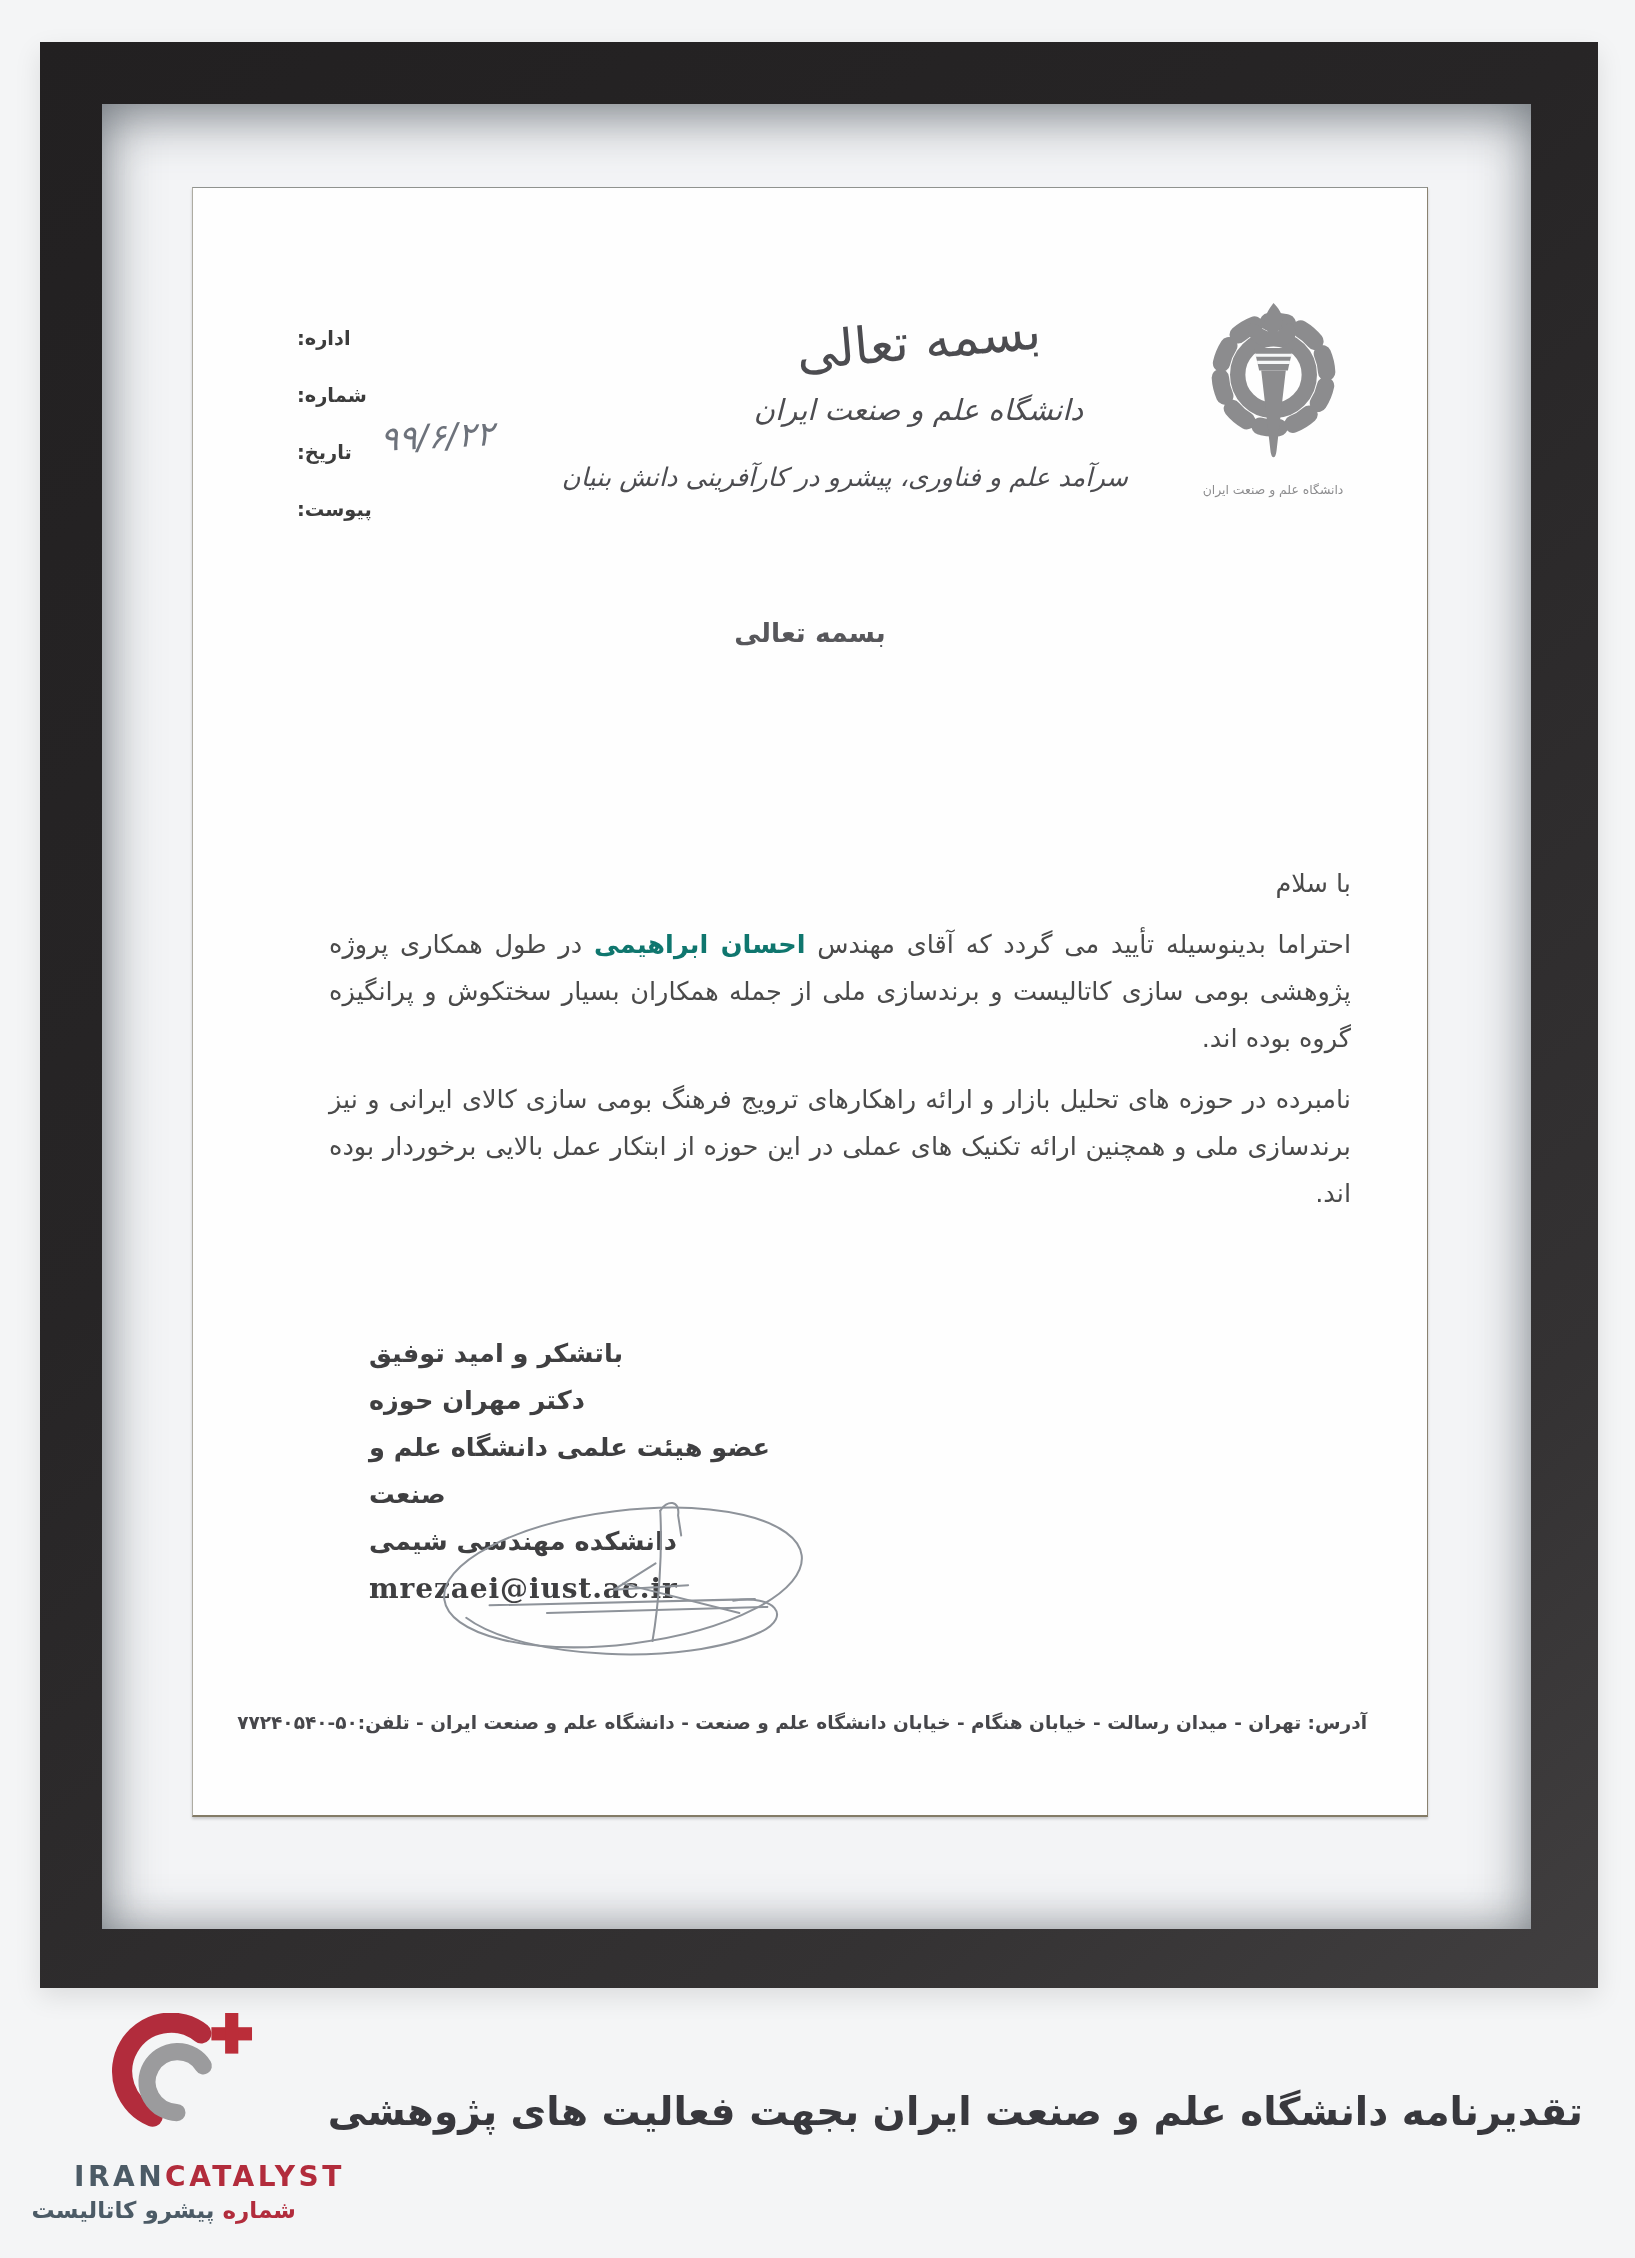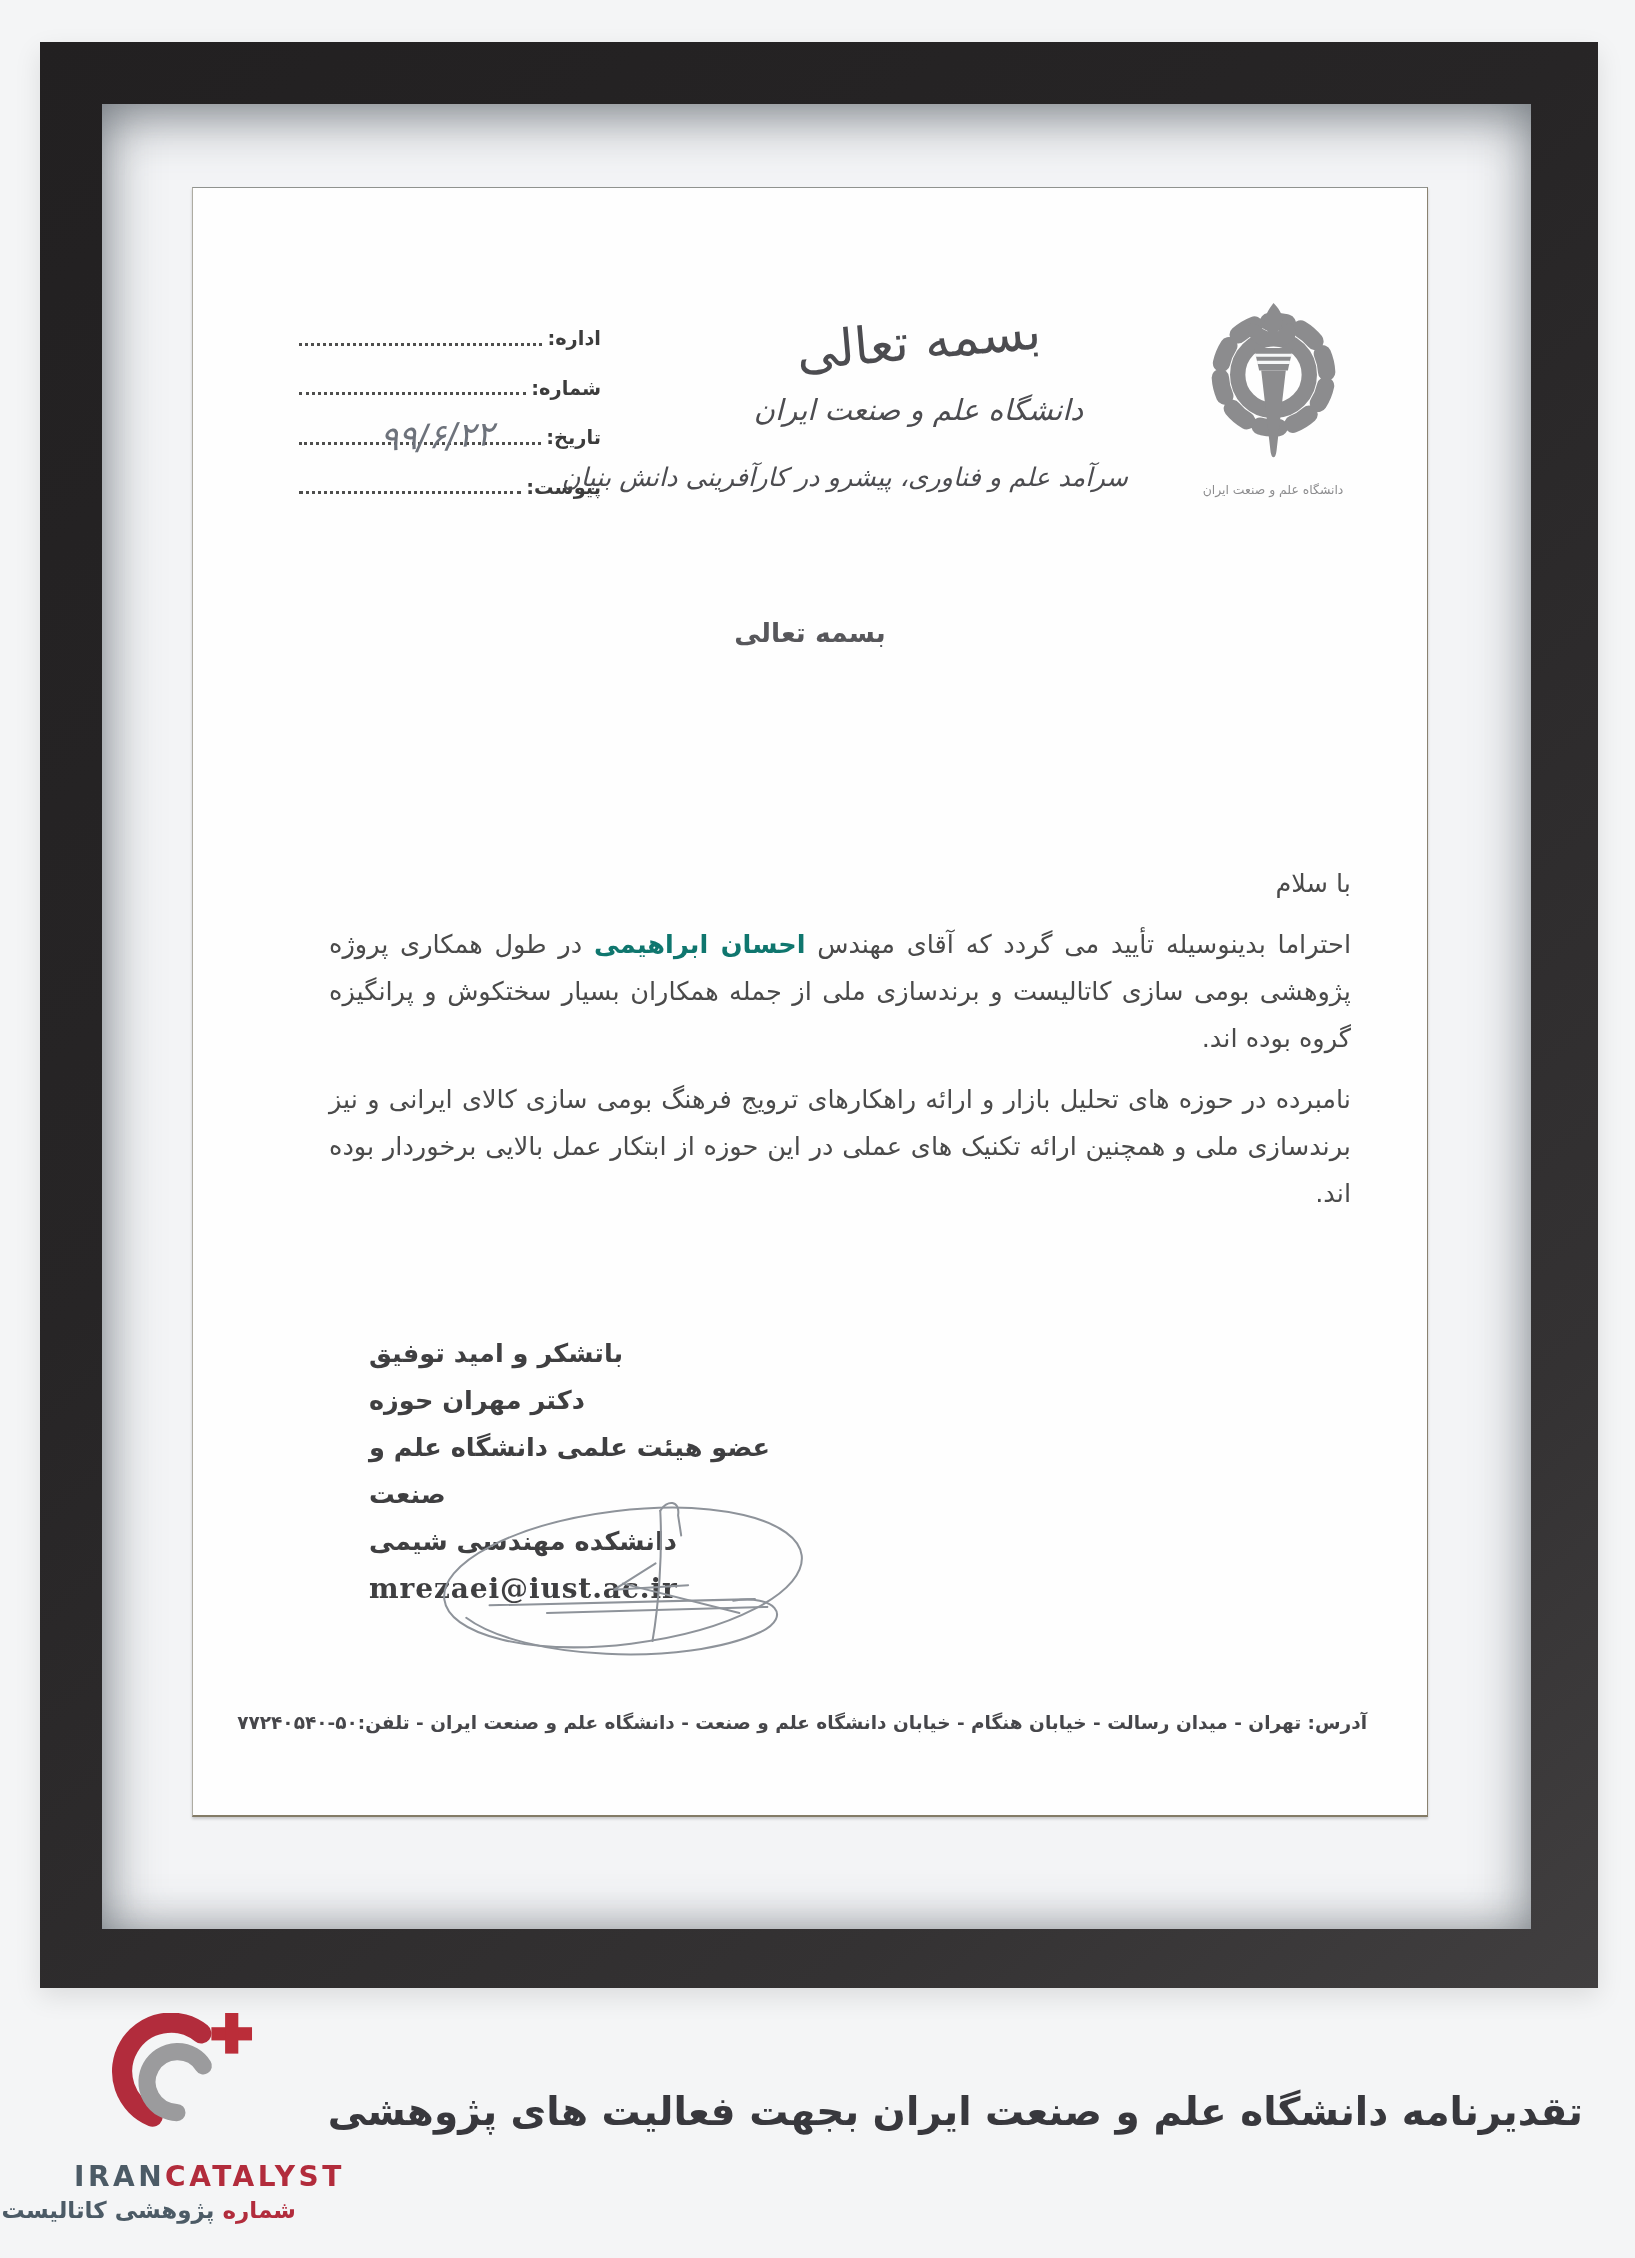--- a/index.html
+++ b/index.html
@@ -15,21 +15,21 @@
                inset 30px 0 49px -17.6px rgba(82,90,97,.38),
                inset -30px 0 49px -17.6px rgba(82,90,97,.33),
                inset 0 -26.5px 44px -17.6px rgba(82,90,97,.30);}
   .paper{position:absolute;left:90px;top:83px;width:1234px;height:1627px;background:#fefefe;
     border-top:1.8px solid #90938f;border-left:0.9px solid #aeaca2;
     border-right:1.8px solid #8a8270;border-bottom:2.6px solid #837b66;
     box-shadow:0 1.8px 2.6px rgba(0,0,0,.18);}
 
   
   .form-block{position:absolute;left:104px;top:139px;width:304px;direction:rtl;}
-  .form-row{display:flex;align-items:flex-end;margin-bottom:26.5px;direction:rtl;}
+  .form-row{display:flex;align-items:flex-end;margin-bottom:26.5px;direction:rtl;flex-direction:column;}
   .flabel{font-size:19.4px;font-weight:bold;color:#3c3c3c;white-space:nowrap;}
   .dots{flex:1;border-bottom:3.1px dotted #4e4e4d;margin:0 5.3px 4.4px 1.8px;height:0.9px;}
   .date-hand{position:absolute;left:187px;top:228px;font-size:34px;color:#6d727b;
     font-style:italic;transform:rotate(-3deg);letter-spacing:3.5px;}
 
   
   .head-block{position:absolute;left:516px;top:124px;width:419px;text-align:center;color:#4c4c50;}
   .cal1{position:absolute;top:0;width:100%;font-size:51px;font-family:"DejaVu Serif",serif;
     transform:rotate(-5deg);white-space:nowrap;}
   .cal2{position:absolute;top:81px;width:100%;font-size:29px;font-family:"DejaVu Serif",serif;
@@ -160,19 +160,19 @@
   <div class="brand-block">
     <svg width="148" height="132" viewBox="0 0 140 130">
       <path d="M86 20 A48 48 0 1 0 38 102" fill="none" stroke="#b22c3c" stroke-width="20" stroke-linecap="round"></path>
       <path d="M88 52 A30 30 0 1 0 62 98" fill="none" stroke="#9b9b9d" stroke-width="17" stroke-linecap="round"></path>
       <g fill="#bb2d39">
         <rect x="96" y="14" width="40" height="13"></rect>
         <rect x="109.5" y="0" width="13" height="40"></rect>
       </g>
     </svg>
     <div class="wordmark"><span class="wm-iran">IRAN</span><span class="wm-cat">CATALYST</span></div>
-    <div class="brand-fa"><span class="bf-red">شماره</span><span class="bf-slate"> پژوهشی کاتالیست</span></div>
+    <div class="brand-fa"><span class="bf-red">شماره</span><span class="bf-slate"> پیشرو کاتالیست</span></div>
   </div>
 
   <div class="caption">تقدیرنامه دانشگاه علم و صنعت ایران بجهت فعالیت های پژوهشی</div>
 
 </div>
 
 
 </body></html>

